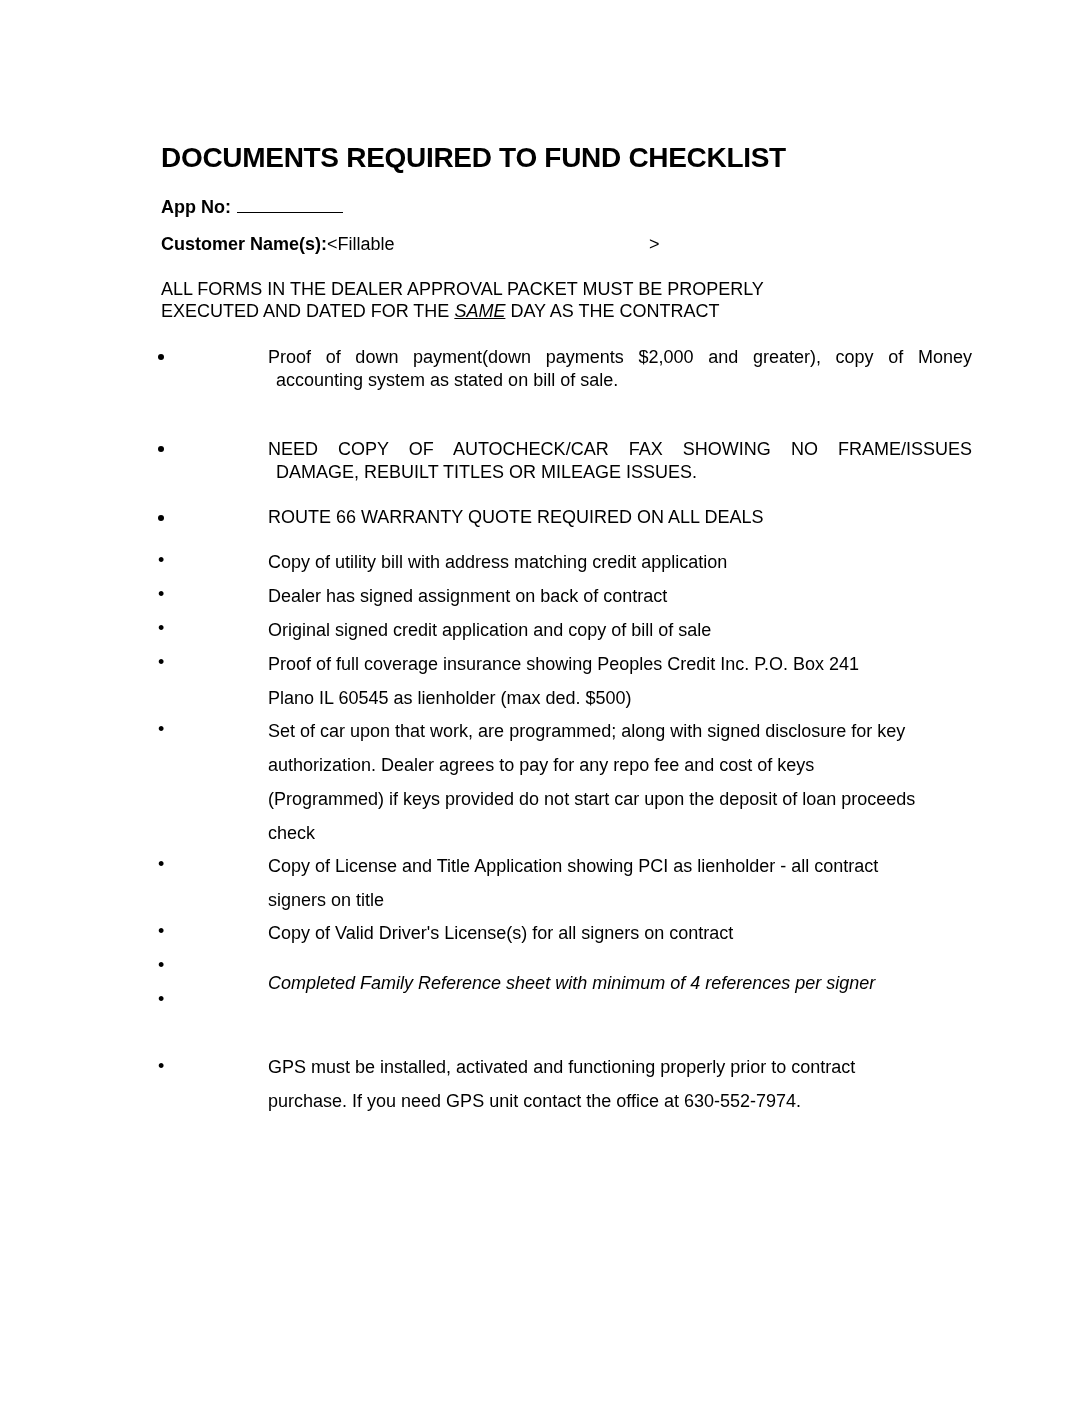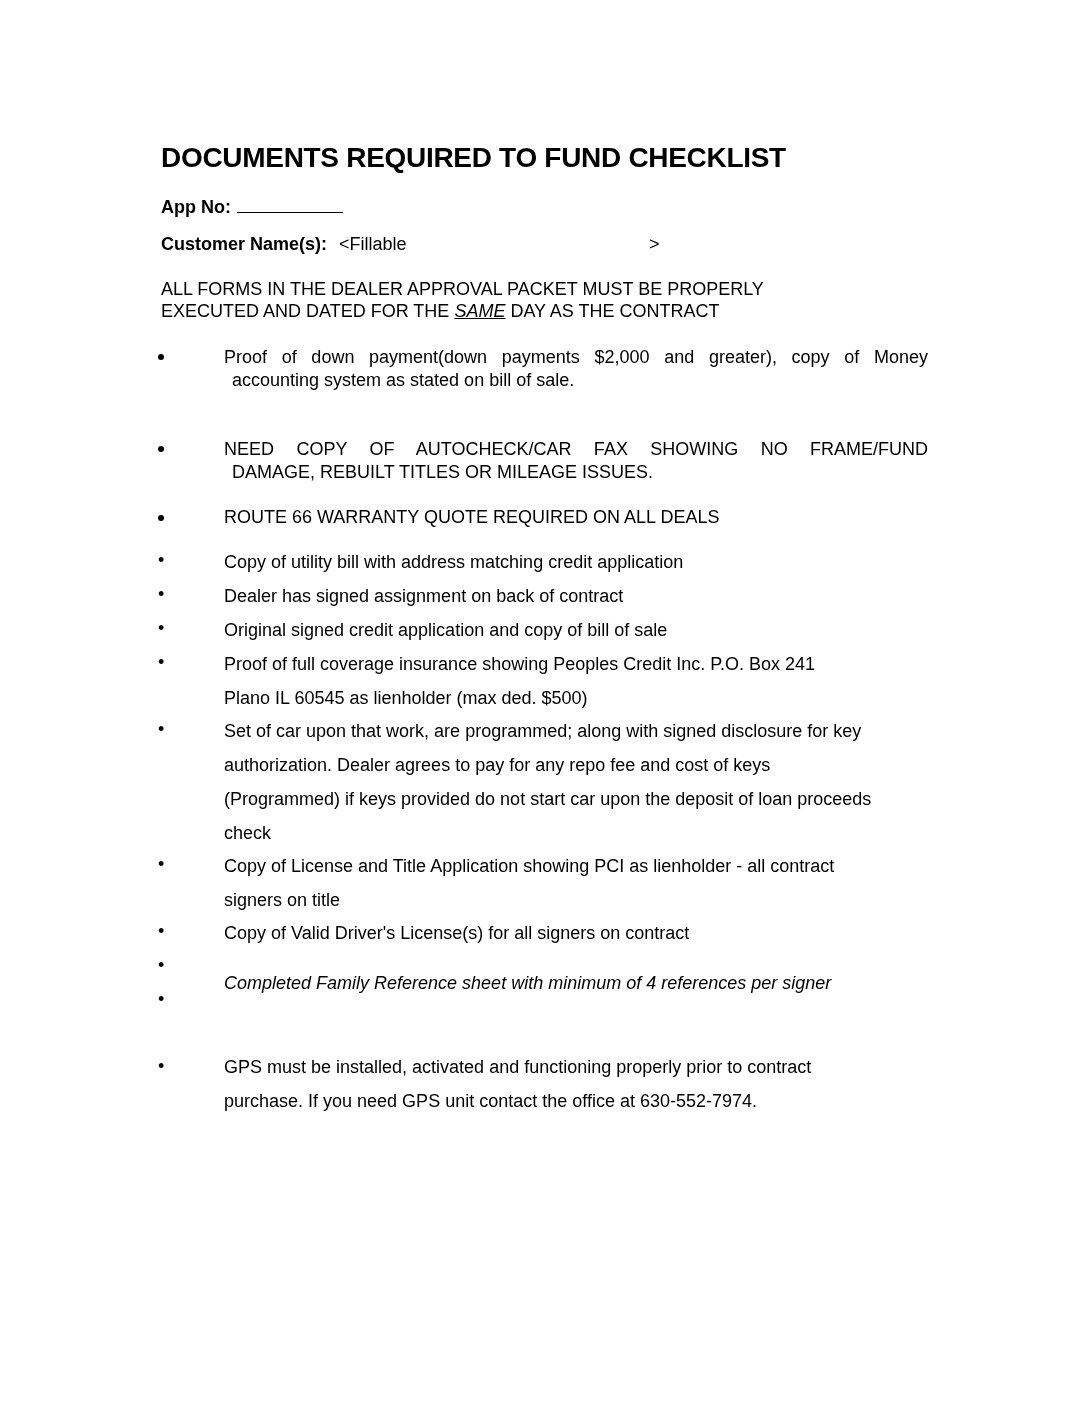--- a/index.html
+++ b/index.html
@@ -41,21 +41,21 @@
     .app-no { top: 196px; }
     .cust { top: 234px; }
     .blank-line {
       display: inline-block;
       width: 106px;
       border-bottom: 1.5px solid #000;
       margin-left: 6px;
       height: 16px;
       vertical-align: baseline;
     }
-    .fillable-start { margin-left: 12px; text-align: center; }
+    .fillable-start { margin-left: 0; text-align: center; }
     .fillable-end { position: absolute; left: 488px; top: 0; }
     .notice {
       position: absolute;
       left: 161px;
       top: 278px;
       font-size: 18px;
       line-height: 22px;
       white-space: nowrap;
     }
     .notice .same {
@@ -73,20 +73,21 @@
       left: 158px;
       width: 6px;
       height: 6px;
       background: #000;
       border-radius: 50%;
     }
     .item {
       position: absolute;
       font-size: 18px;
       white-space: nowrap;
+      margin-left: 44px;
     }
     .justified {
       left: 224px;
       width: 704px;
       line-height: 22.5px;
       white-space: normal;
     }
     .justified .ln {
       display: block;
       text-align: justify;
@@ -122,21 +123,21 @@
   </div>
 
   <span class="bullet-big" style="top:354px;"></span>
   <div class="item justified" style="top:346px;">
     <span class="ln">Proof of down payment(down payments $2,000 and greater), copy of Money</span>
     <span class="ln ind last">accounting system as stated on bill of sale.</span>
   </div>
 
   <span class="bullet-big" style="top:446px;"></span>
   <div class="item justified" style="top:438px;">
-    <span class="ln">NEED COPY OF AUTOCHECK/CAR FAX SHOWING NO FRAME/FUND</span>
+    <span class="ln">NEED COPY OF AUTOCHECK/CAR FAX SHOWING NO FRAME/ISSUES</span>
     <span class="ln ind last">DAMAGE, REBUILT TITLES OR MILEAGE ISSUES.</span>
   </div>
 
   <span class="bullet-big" style="top:515px;"></span>
   <div class="item spaced" style="top:500px;text-align:right;">
     <span class="ln">ROUTE 66 WARRANTY QUOTE REQUIRED ON ALL DEALS</span>
   </div>
 
   <span class="bullet-dot" style="top:550px;">•</span>
   <div class="item spaced" style="top:545px;">

